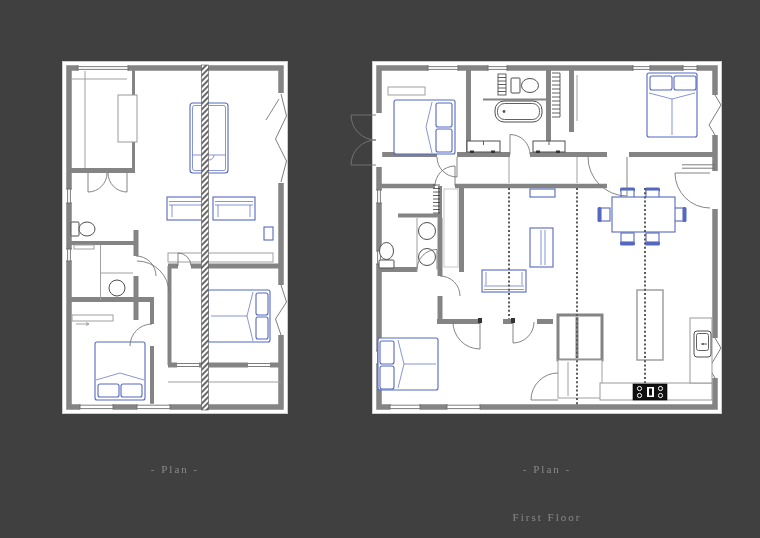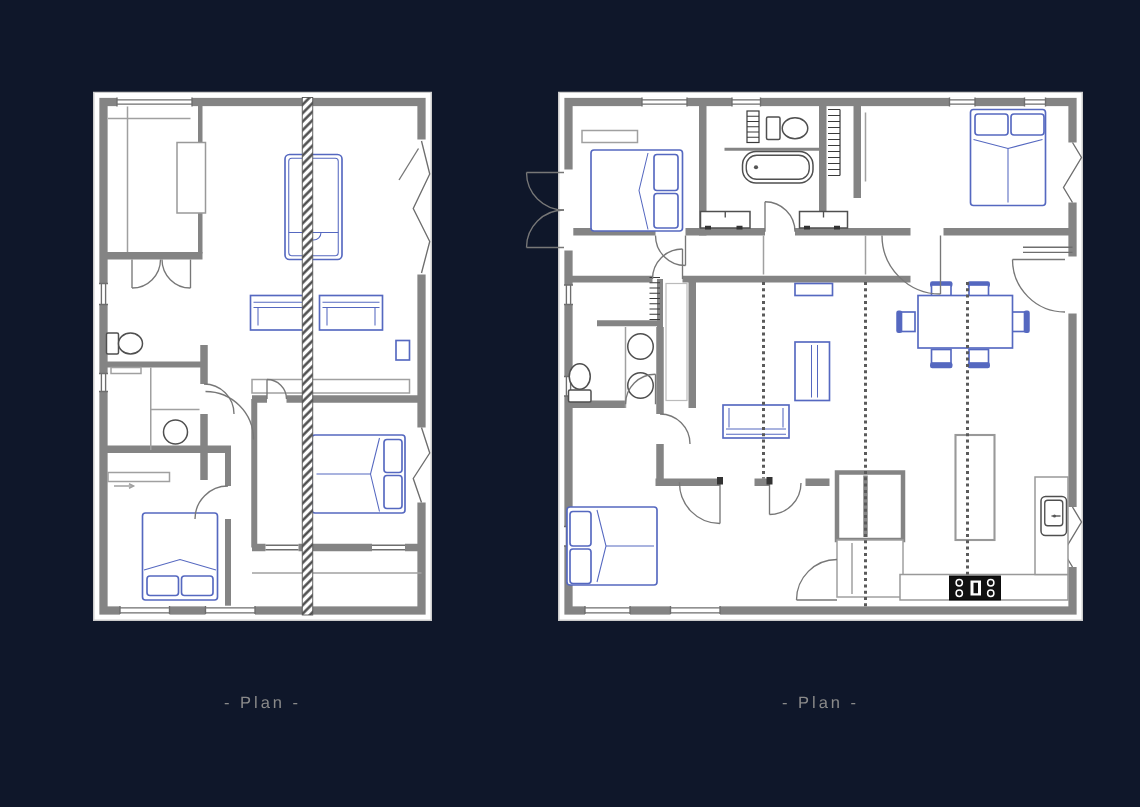--- a/index.html
+++ b/index.html
@@ -1,21 +1,21 @@
 <!DOCTYPE html>
 <html style="--wall: #848484; --thin: #a0a0a0; --frame: #cccccc; --furn: #5568c0; --fix: #4f4f4f; --cap: #8a8a8a; --stove: #111111;"><head>
 <meta charset="utf-8">
 <style>
   :root{
     --wall:#848484; --thin:#a0a0a0; --frame:#cccccc; --furn:#5568c0;
     --fix:#4f4f4f; --cap:#8a8a8a; --stove:#111111; --door:#777777;
   }
   html,body{margin:0;padding:0;background:#fff;}
-  .stage{position:relative;width:760px;height:538px;background:#0f172a;overflow:hidden;
-         font-family:Liberation Sans, sans-serif;}
+  .stage{position:relative;width:760px;height:538px;background:#404040;overflow:hidden;
+         font-family:Liberation Serif, serif;}
   .plan-svg{position:absolute;}
   .caption{position:absolute;top:429px;text-align:center;font-size:11px;
            letter-spacing:2px;color:var(--cap);line-height:16px;white-space:pre;}
   
   .paper{fill:#fff;stroke:var(--frame);stroke-width:1;}
   .wall{stroke:var(--wall);fill:none;}
   .w55{stroke-width:5.5}.w5{stroke-width:5}.w45{stroke-width:4.5}.w4{stroke-width:4}.w3{stroke-width:3}.w2{stroke-width:2}
   .thin{stroke:var(--thin);stroke-width:1;fill:none;}
   .thinf{stroke:var(--thin);stroke-width:1;fill:#fff;}
   .winline{stroke:#6e6e6e;stroke-width:0.9;fill:none;}
@@ -377,15 +377,16 @@
       <line class="dash" x1="233" y1="127" x2="233" y2="344"></line>
       <line class="dash" x1="301" y1="127" x2="301" y2="322"></line>
     </g>
   </svg>
 
   <div class="caption" style="left:62px;width:226px">
     <div>- Plan -</div>
   </div>
   <div class="caption" style="left:372px;width:350px">
     <div>- Plan -</div>
+    <div>First Floor</div>
   </div>
 
 </div>
 
 </body></html>

